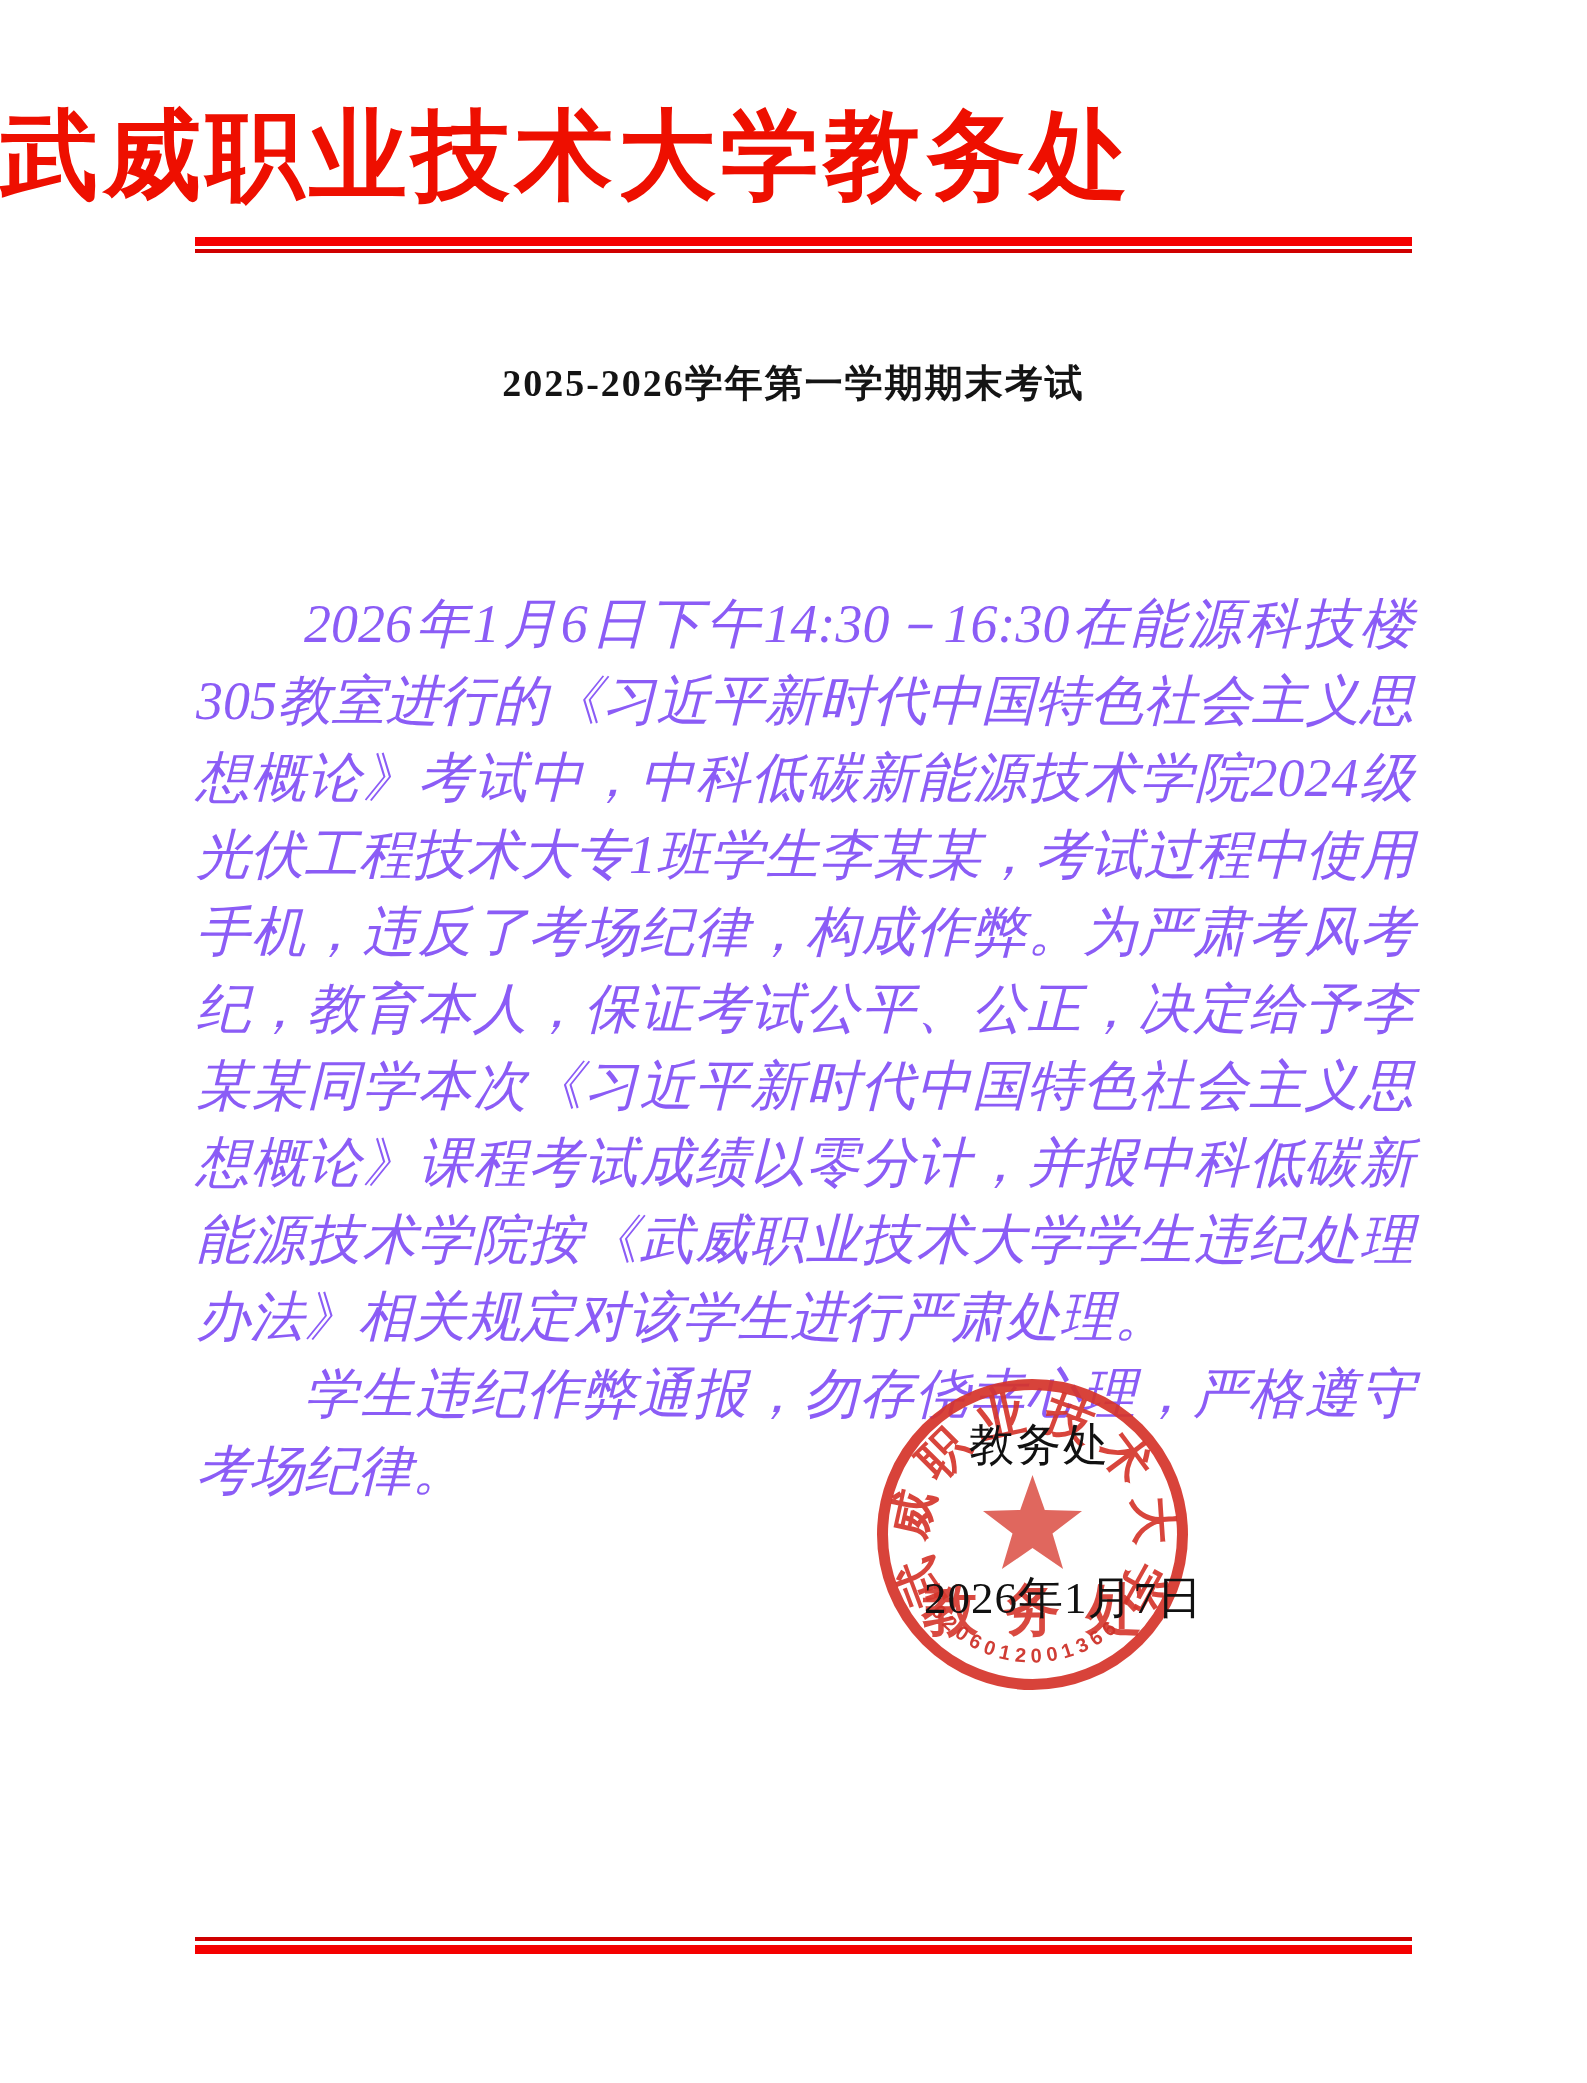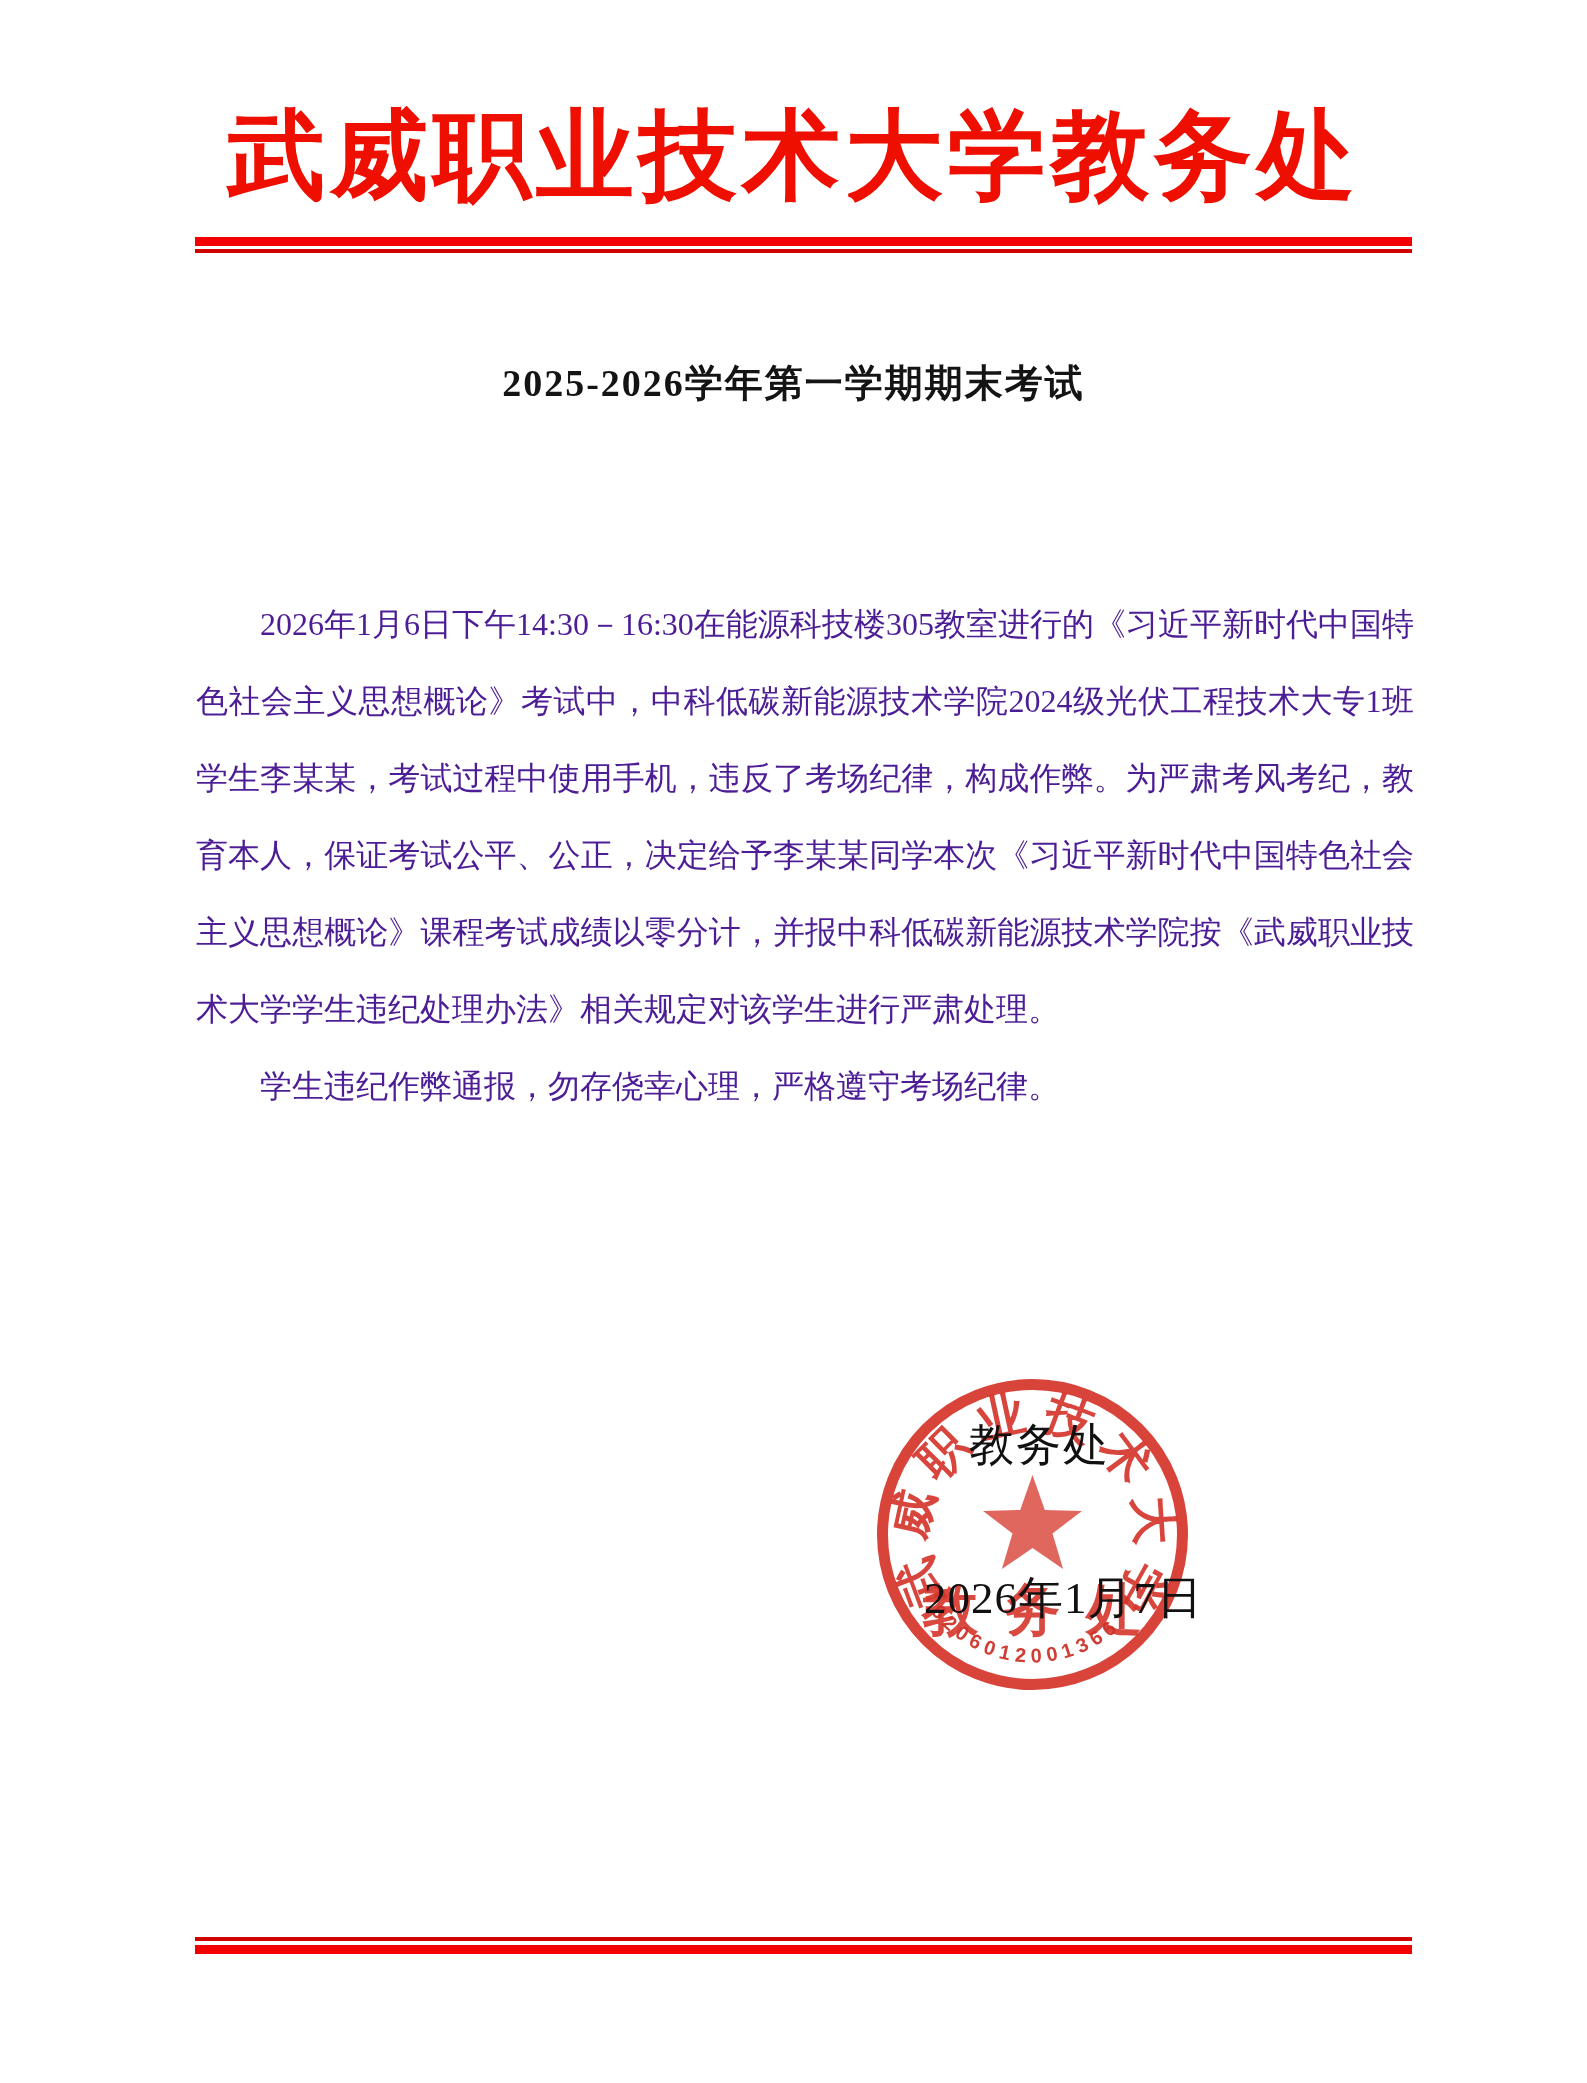--- a/index.html
+++ b/index.html
@@ -15,21 +15,21 @@
     overflow: hidden;
     font-family: "Liberation Serif", "DejaVu Serif", serif;
     color: #141414;
   }
   
   .letterhead {
     position: absolute;
     top: 104px;
     left: 0;
     width: 100%;
-    text-align: center;
+    text-align: left;
     font-size: 98px;
     line-height: 104px;
     font-weight: bold;
     letter-spacing: 5px;
     color: #ee0f00;
     white-space: nowrap;
   }
   .rule {
     position: absolute;
     left: 195px;
@@ -55,24 +55,25 @@
     white-space: nowrap;
   }
   .doc-title-1 { top: 352px; }
   .doc-title-2 { top: 428px; }
   
   .body-text {
     position: absolute;
     top: 586px;
     left: 196px;
     width: 1218px;
-    font-size: 32px;
+    font-size: 54px;
     line-height: 77px;
     text-align: justify;
-    color: #4c1d95;
+    color: #8b5cf6;
+    font-style: italic;
   }
   .body-text p {
     margin: 0;
     text-indent: 2em;
   }
   
   .sign-line {
     position: absolute;
     font-size: 45px;
     line-height: 1;

